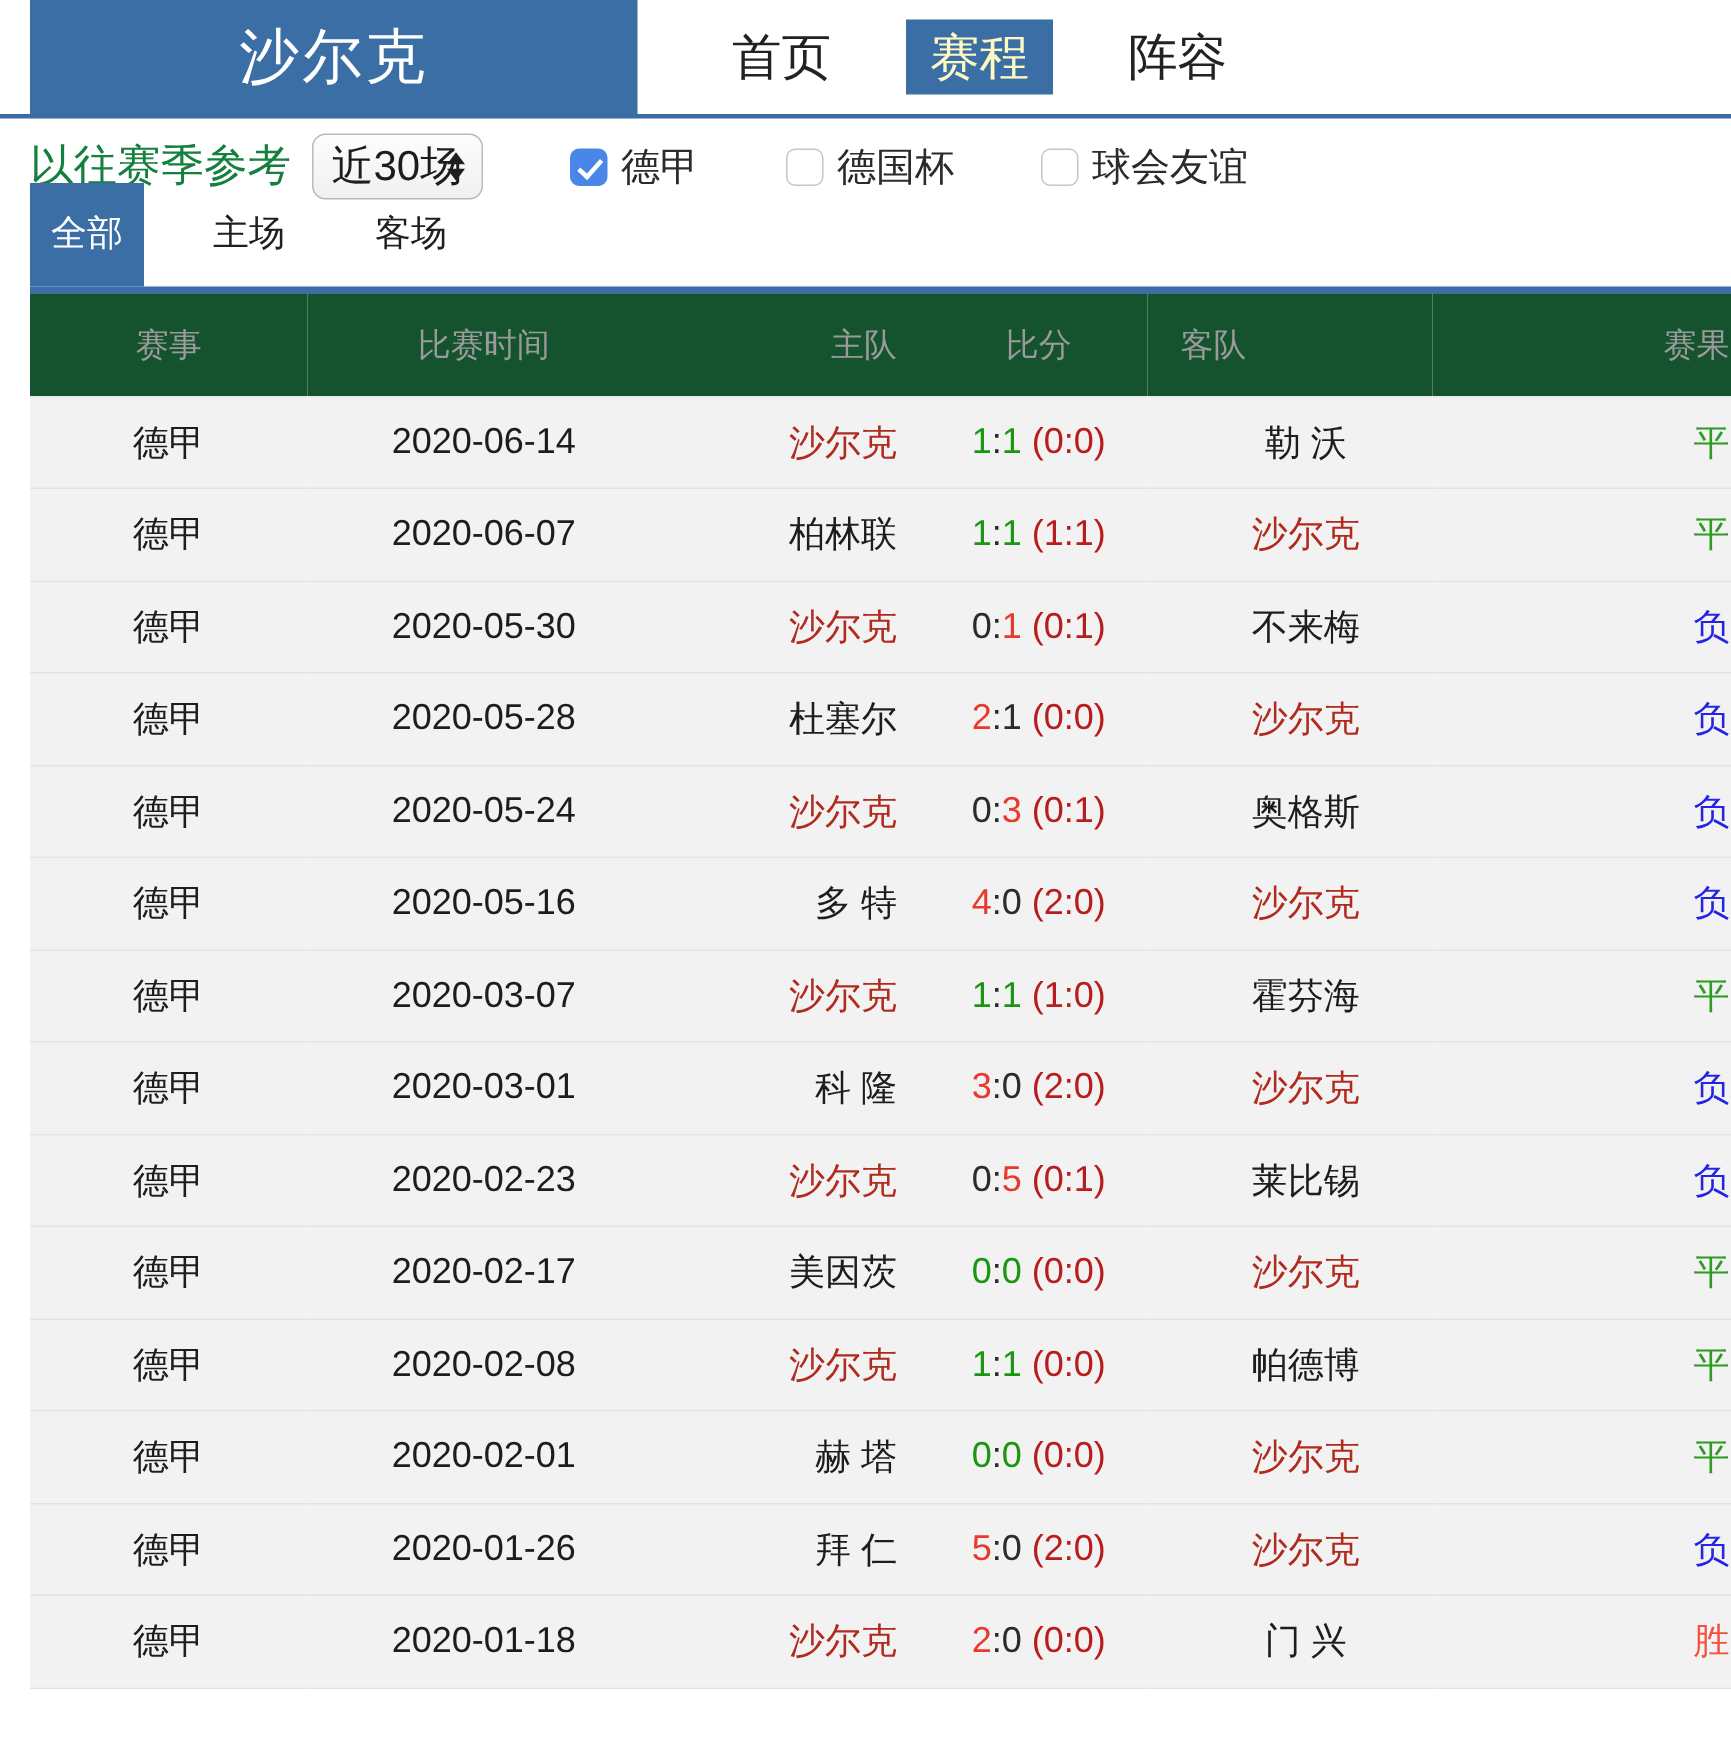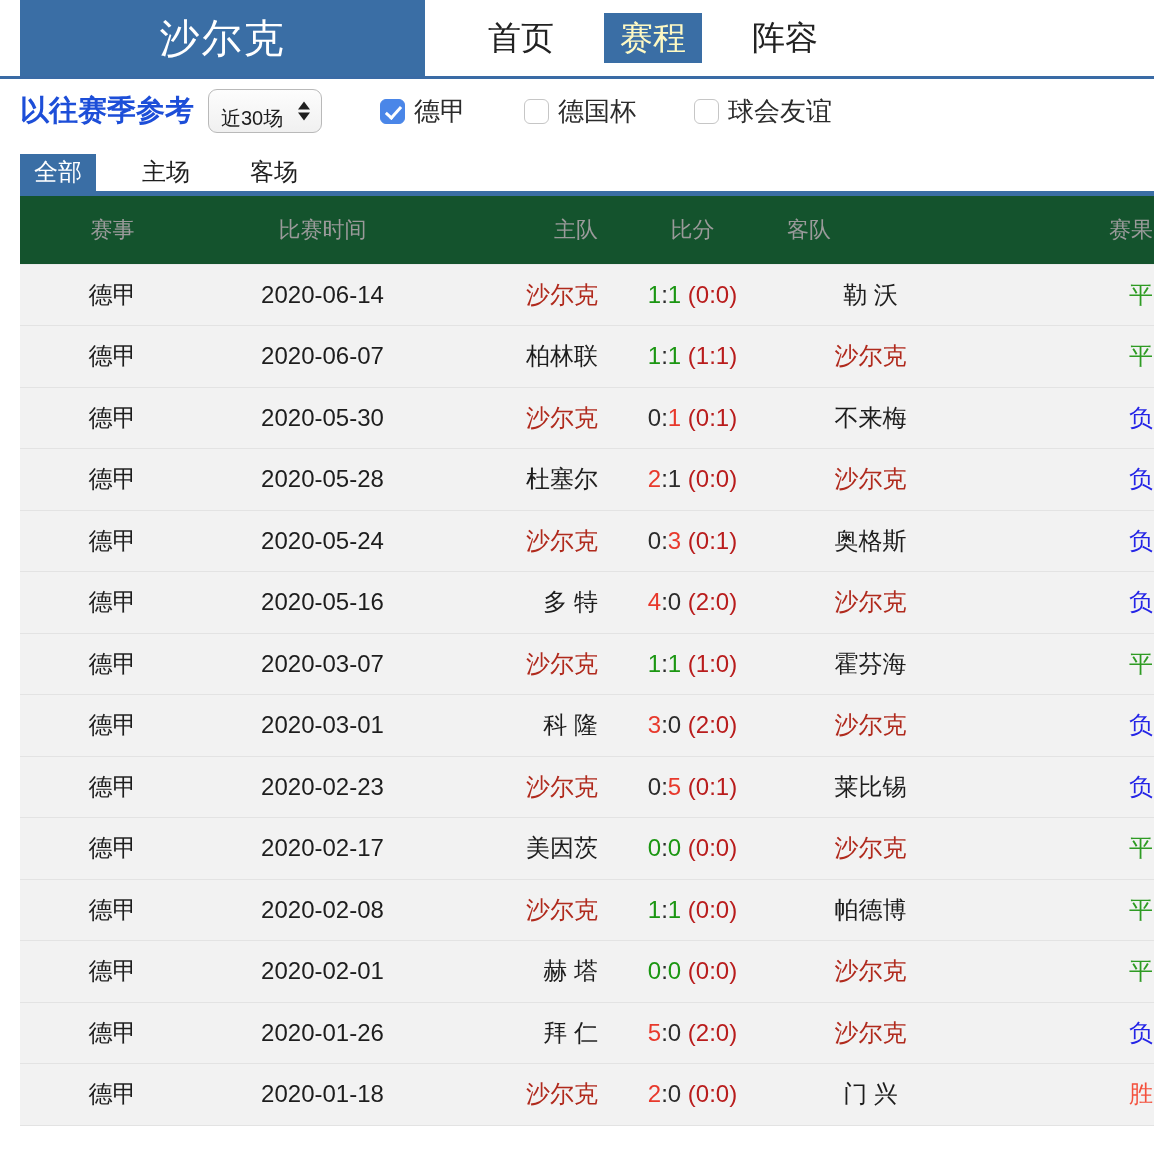--- a/index.html
+++ b/index.html
@@ -53,37 +53,37 @@
 
   
   .filter-row {
     display: flex;
     align-items: center;
     padding: 0 0 0 20px;
     height: 64px;
   }
   .filter-title {
     font-size: 29px;
-    font-weight: bold;
-    color: #1d4ed8;
+    font-weight: normal;
+    color: #15803d;
     letter-spacing: 0px;
     white-space: nowrap;
   }
   .range-select {
     margin-left: 14px;
     position: relative;
     width: 114px;
     height: 44px;
     border: 1px solid #b9b9b9;
     border-radius: 9px;
     background: linear-gradient(#fdfdfd, #f0f0f0);
     display: flex;
-    align-items: flex-end;
+    align-items: center;
     padding-left: 12px;
-    font-size: 20px;
+    font-size: 28px;
     color: #1c1c1c;
   }
   .range-select .spin {
     position: absolute;
     right: 11px;
     top: 50%;
     transform: translateY(-50%);
     display: flex;
     flex-direction: column;
     align-items: center;
@@ -125,21 +125,21 @@
   .subtabs {
     display: flex;
     align-items: flex-end;
     padding-left: 20px;
     gap: 32px;
     height: 48px;
   }
   .subtab {
     font-size: 24px;
     color: #1f1f1f;
-    padding: 4px 14px;
+    padding: 20px 14px;
     line-height: 1.2;
     white-space: nowrap;
   }
   .subtab.active { background: #3a6ea5; color: #ffffff; }
 
   
   .table-wrap {
     margin: 0 0 0 20px;
     width: 1134px;
     border-top: 5px solid #3a6ea5;

